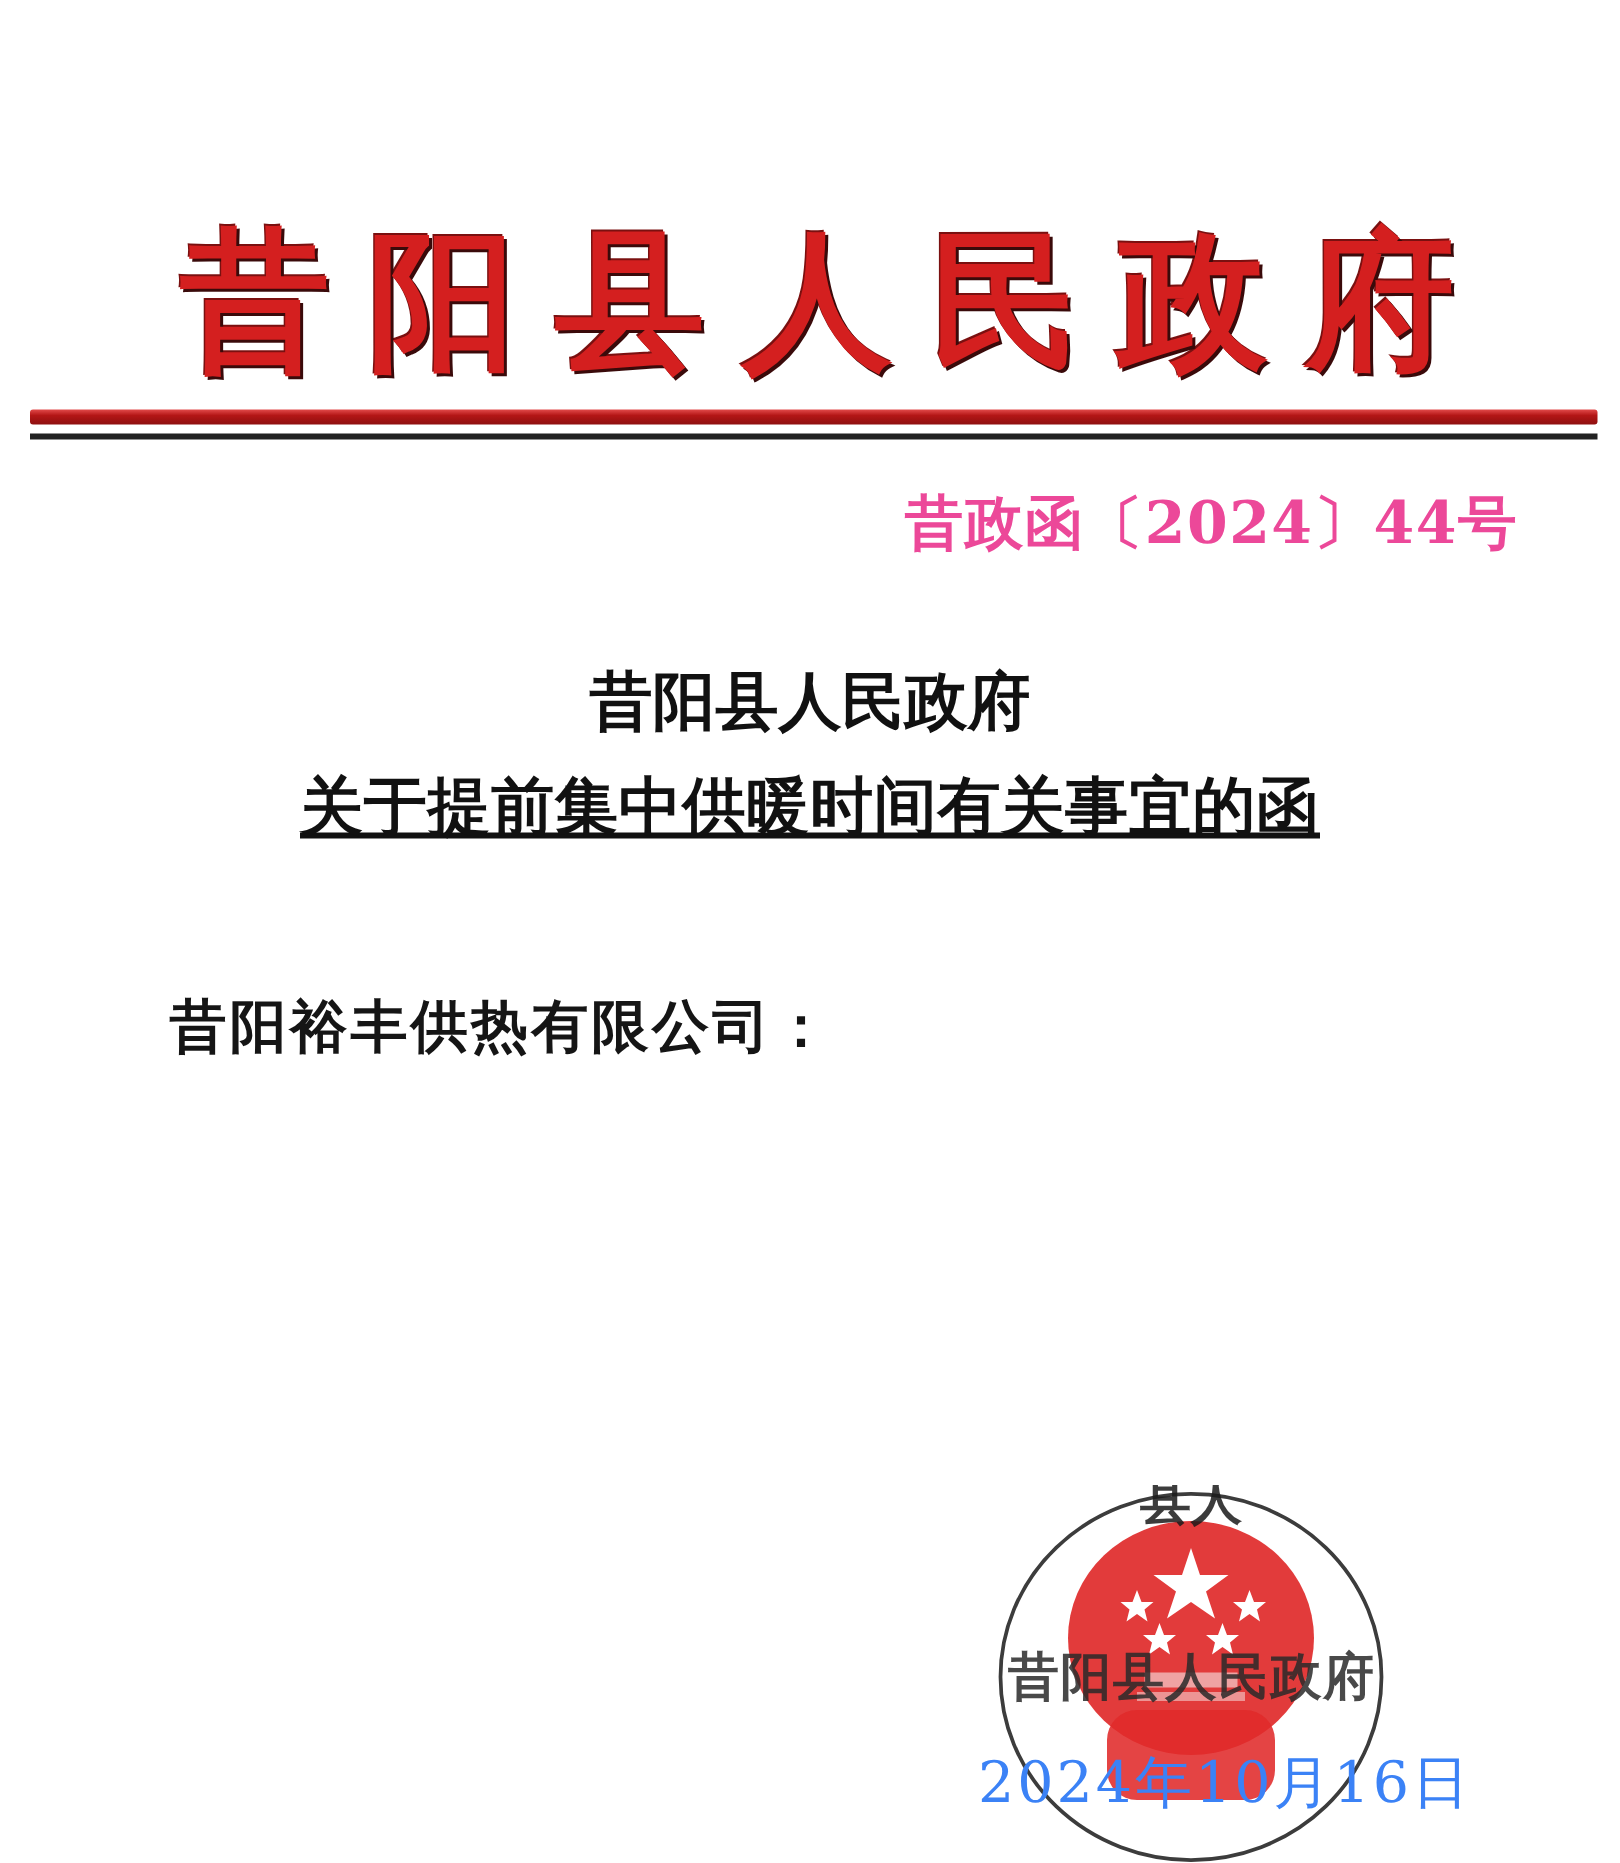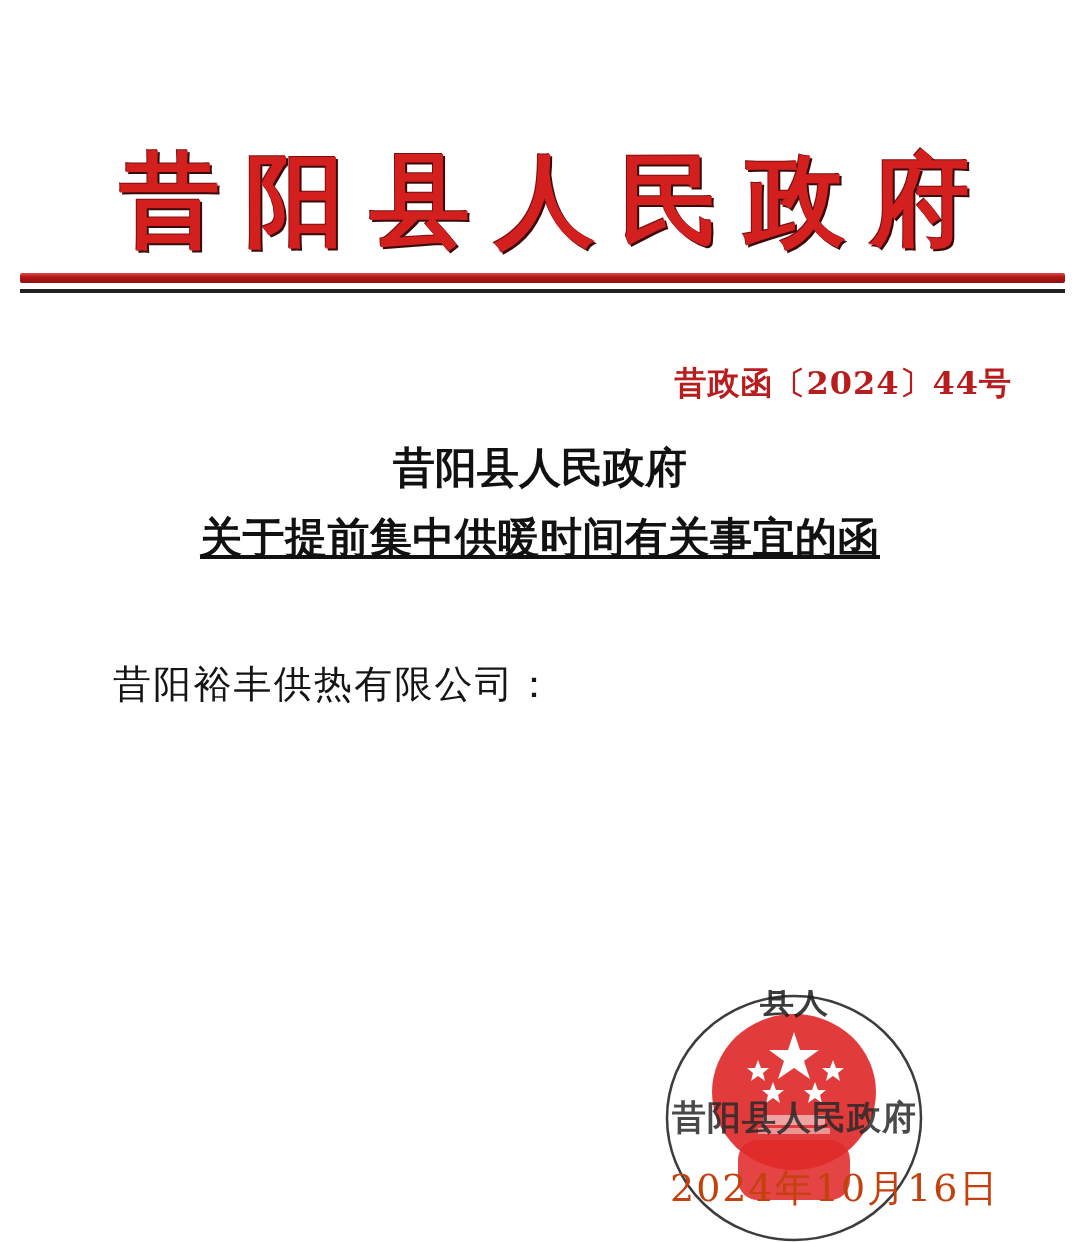--- a/index.html
+++ b/index.html
@@ -23,49 +23,49 @@
     position: absolute; left: 20px; top: 273px; width: 1045px; height: 10px;
     background: linear-gradient(#e24a4a, #b31616 40%, #8e1010);
     border-radius: 2px;
   }
   .rule-black {
     position: absolute; left: 20px; top: 289px; width: 1045px; height: 4px;
     background: #222;
   }
   .doc-number {
     position: absolute; right: 68px; top: 322px;
-    font-size: 32px; font-weight: bold; color: #b91c1c; letter-spacing: 1px; margin-top: 40px;
+    font-size: 39px; font-weight: bold; color: #ec4899; letter-spacing: 1px;
   }
   .title {
     position: absolute; left: 0; width: 1080px; text-align: center;
     font-family: "DejaVu Sans", "Liberation Sans", sans-serif;
     font-weight: bold; color: #111; font-size: 42px; line-height: 1;
   }
   .title.l1 { top: 447px; }
   .title.l2 { top: 517px; letter-spacing: 0.5px; text-decoration: underline; }
   .body-text {
     position: absolute; left: 113px; top: 651px; width: 900px;
     font-family: "DejaVu Sans", "Liberation Sans", sans-serif;
-    font-size: 38px; line-height: 66px; color: #151515; font-weight: normal;
+    font-size: 38px; line-height: 66px; color: #151515; font-weight: bold;
   }
   .body-text p { margin: 0; }
   .para { text-indent: 76px; letter-spacing: 2.6px; text-align: justify; }
   .salutation { letter-spacing: 2.2px; }
   .seal {
     position: absolute; left: 663px; top: 990px; width: 262px; height: 252px;
   }
   .sign-org {
     position: absolute; left: 672px; top: 1095px;
     font-family: "DejaVu Sans", "Liberation Sans", sans-serif;
     font-size: 34px; font-weight: bold; color: #2a2a2a; letter-spacing: 1px;
     opacity: 0.85;
   }
   .sign-date {
     position: absolute; left: 652px; top: 1163px;
-    font-size: 38px; color: #c2410c; letter-spacing: 2px; margin-left: 18px;
+    font-size: 38px; color: #3b82f6; letter-spacing: 2px;
   }
 </style>
 </head>
 <body>
 
 <div class="masthead">
   <span>昔</span>
   <span>阳</span>
   <span>县</span>
   <span>人</span>

